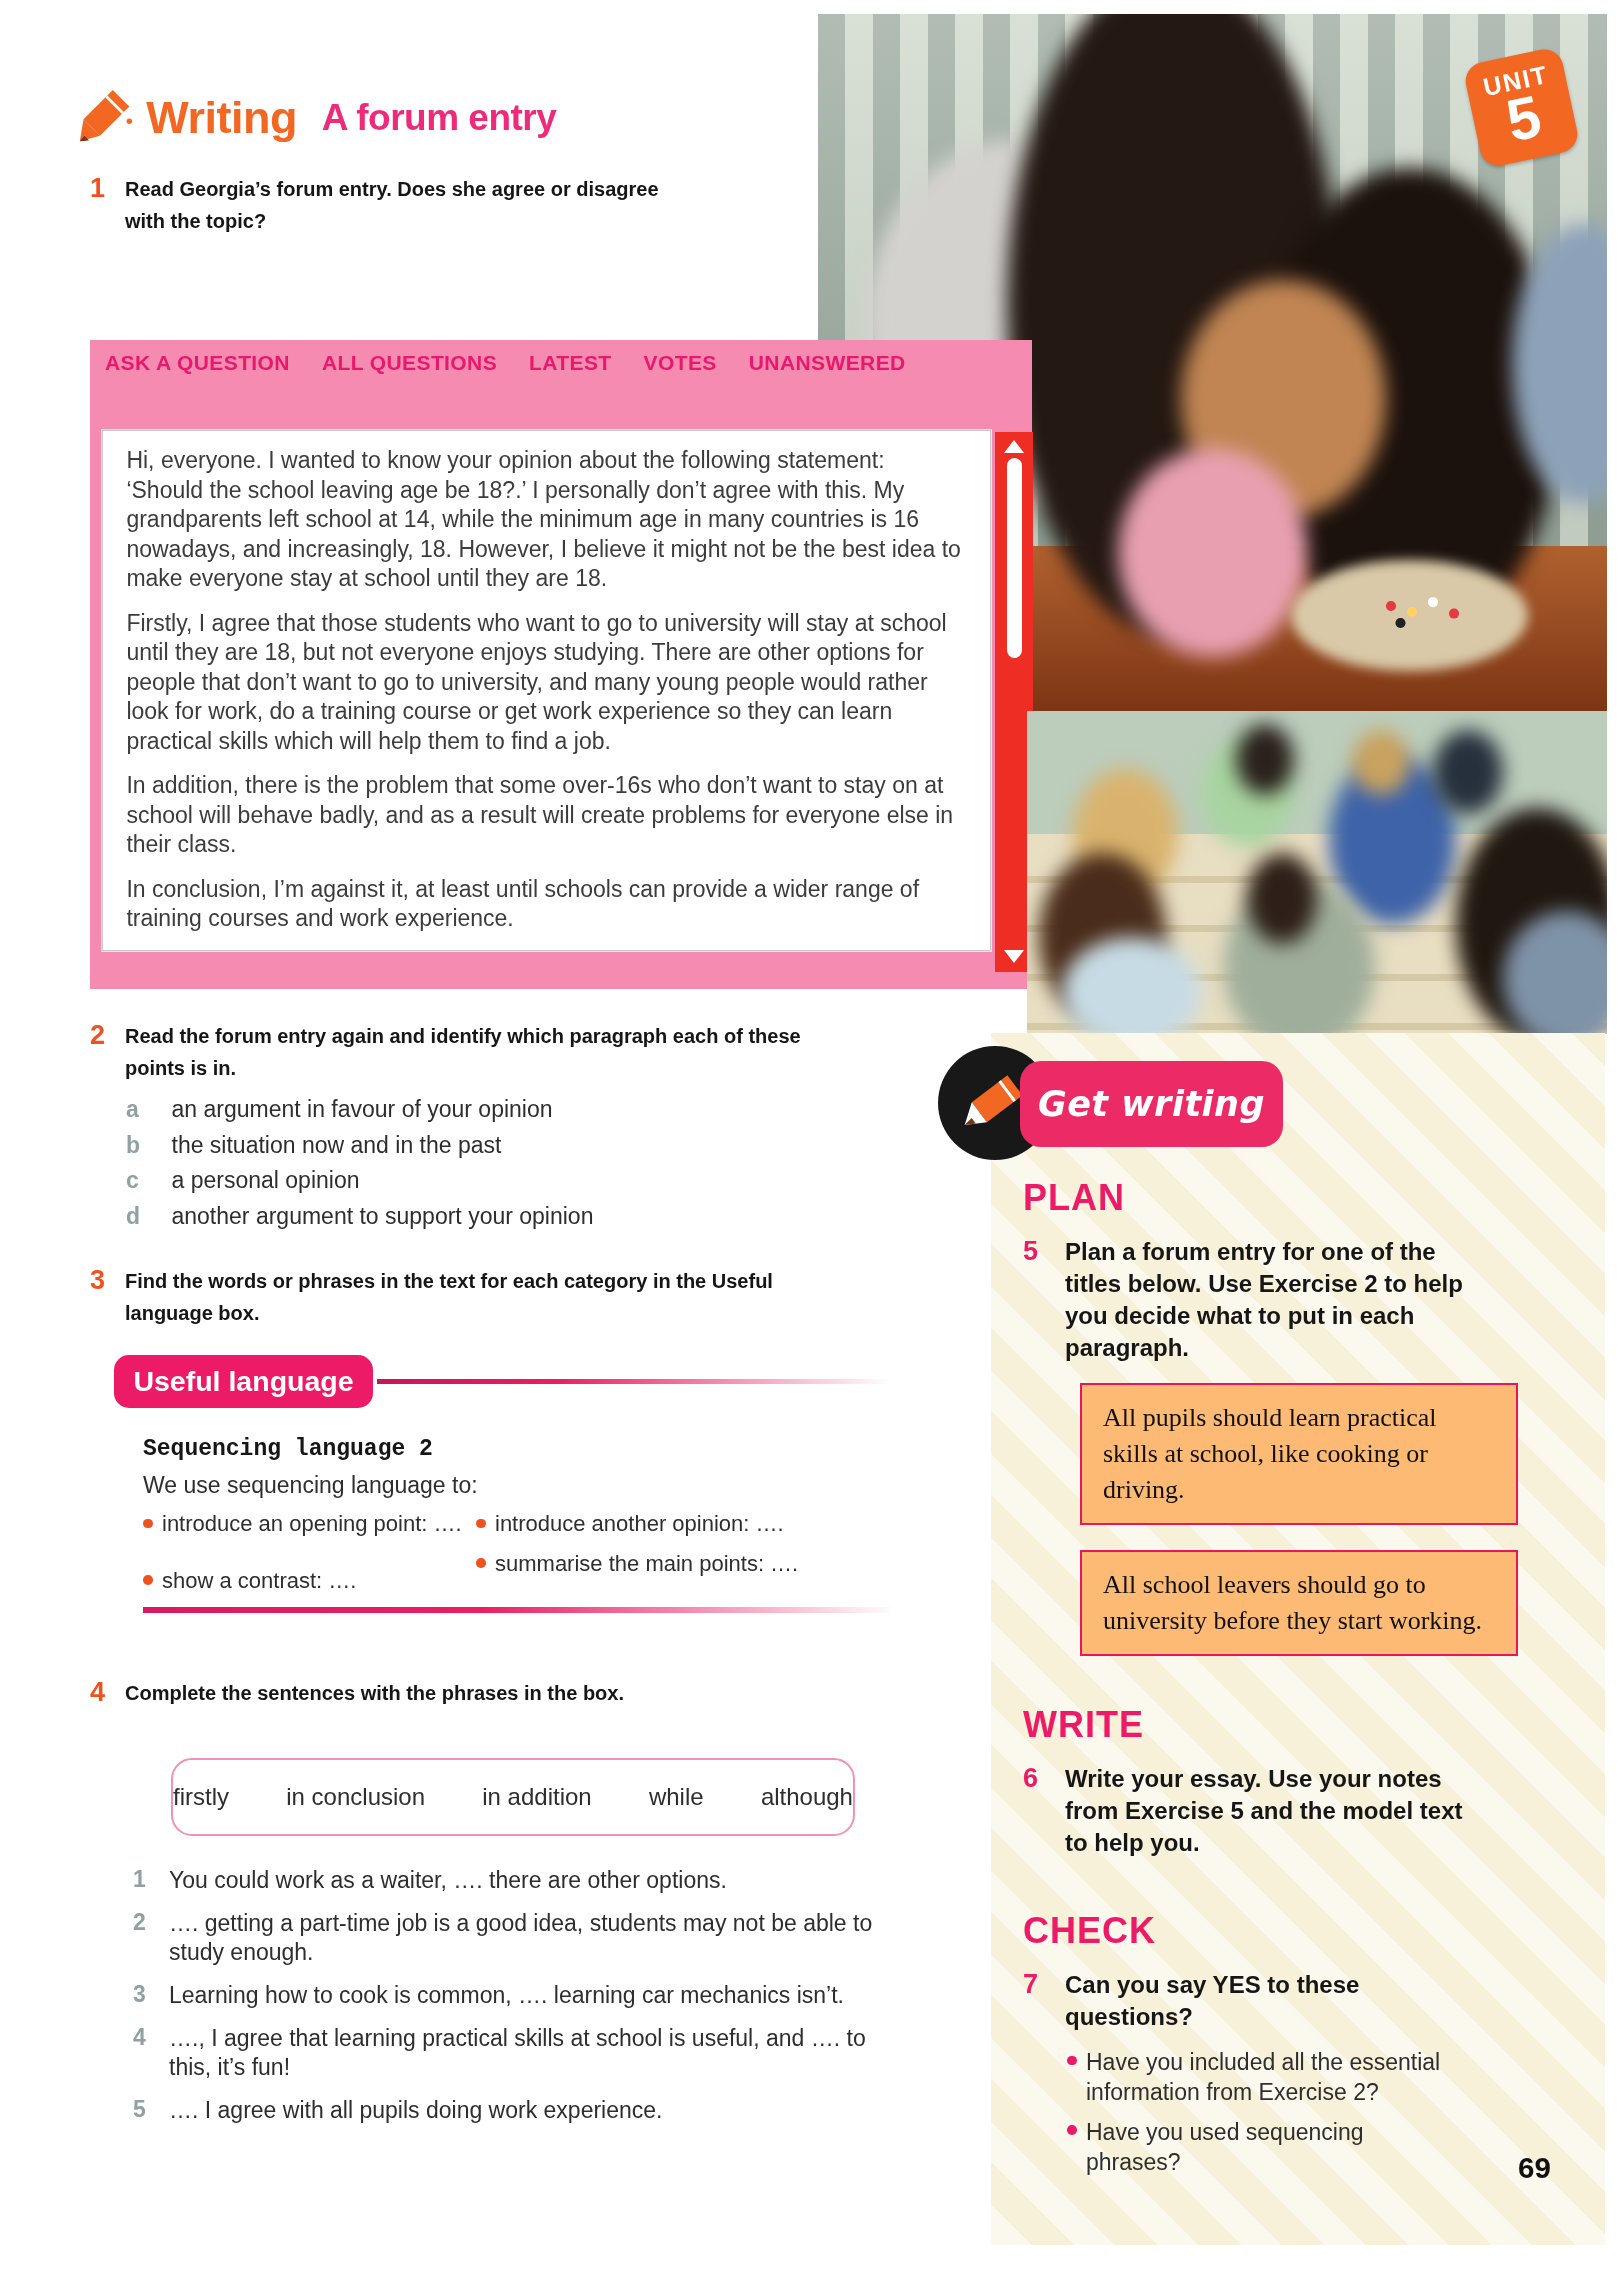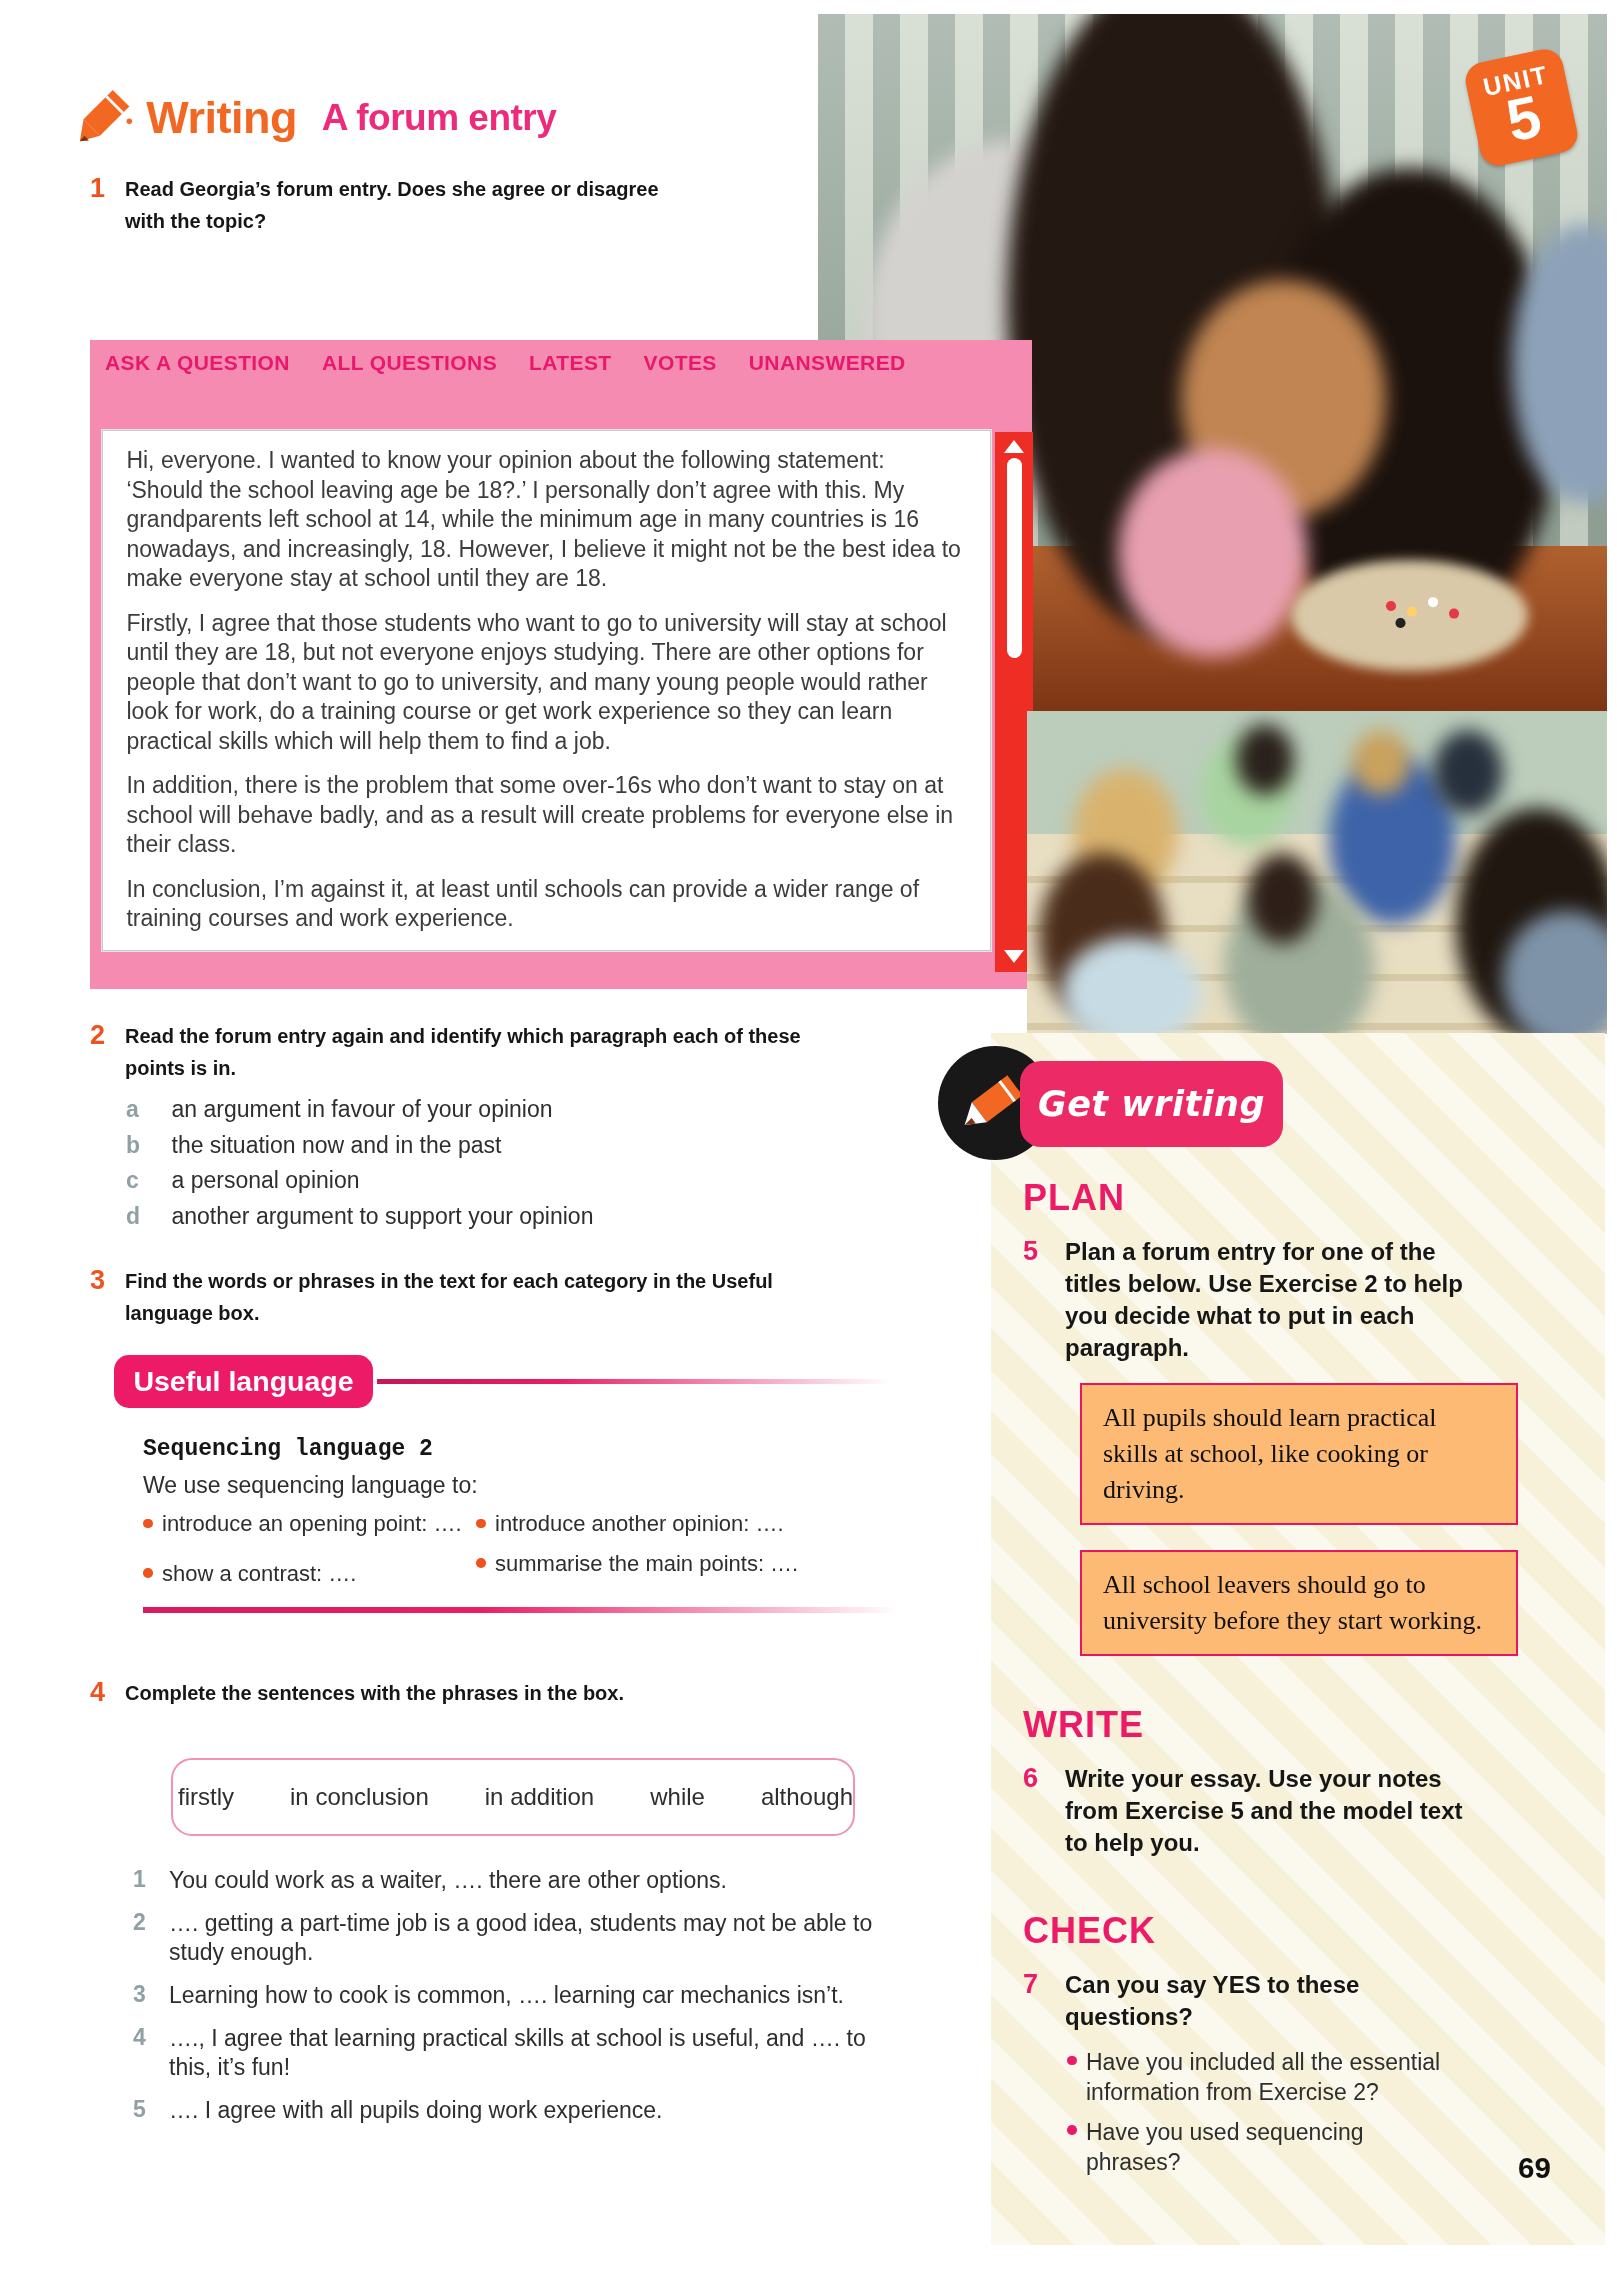--- a/index.html
+++ b/index.html
@@ -41,21 +41,21 @@
   .ul-line-bottom{height:5.7px;background:linear-gradient(90deg,#D81B60 0%,#E91E63 45%,#F8BBD0 85%,rgba(248,187,208,0.05));}
   .ul-head{font-size:23px;font-weight:bold;color:#161616;}
   .ul-intro{font-size:23px;color:#2e2e2e;}
   .bullet-row{display:flex;align-items:flex-start;gap:9.5px;}
   .dot{width:9.5px;height:9.5px;border-radius:50%;background:#F0521E;margin-top:8.6px;flex:0 0 auto;}
   .dot.pink{background:#EC1A67;}
   .bullet-text{font-size:22px;color:#2e2e2e;line-height:28.5px;}
 
   
   .word-box{border:2.9px solid #F291B8;border-radius:21px;display:flex;align-items:center;
-            justify-content:flex-end;gap:56px;background:#fff;}
+            justify-content:space-between;gap:32px;background:#fff;}
   .word-box span{font-size:24px;color:#2e2e2e;white-space:nowrap;}
   .sent-list{display:flex;flex-direction:column;gap:13.3px;}
   .sent-row{display:flex;}
   .sent-num{width:36px;flex:0 0 auto;font-size:23px;font-weight:bold;color:#90A0A5;}
   .sent-text{font-size:23px;color:#2e2e2e;line-height:29.5px;width:751px;}
 
   
   .photo{overflow:hidden;}
   .photo > div{position:absolute;}
   .blob{border-radius:50%;filter:blur(9.5px);}
@@ -193,21 +193,21 @@
   </div>
 
   <div class="abs ul-pill" style="left:114px;top:1355px;width:259px;height:53px;">
     <span>Useful language</span>
   </div>
   <div class="abs ul-line-top" style="left:377px;top:1379px;width:514px;"></div>
 
   <div class="abs ul-head" style="left:143px;top:1436px;font-family:Liberation Mono, monospace;">Sequencing language 2</div>
   <div class="abs ul-intro" style="left:143px;top:1472px;">We use sequencing language to:</div>
 
-  <div class="abs" style="left:143px;top:1510px;display:flex;flex-direction:column;gap:21px;">
+  <div class="abs" style="left:143px;top:1510px;display:flex;flex-direction:column;gap:28px;">
     <div class="bullet-row">
       <span class="dot"></span>
       <span class="bullet-text">introduce an opening point: ….</span>
     </div>
     <div class="bullet-row">
       <span class="dot"></span>
       <span class="bullet-text">show a contrast: ….</span>
     </div>
   </div>
   <div class="abs" style="left:476px;top:1510px;display:flex;flex-direction:column;gap:11.4px;">

